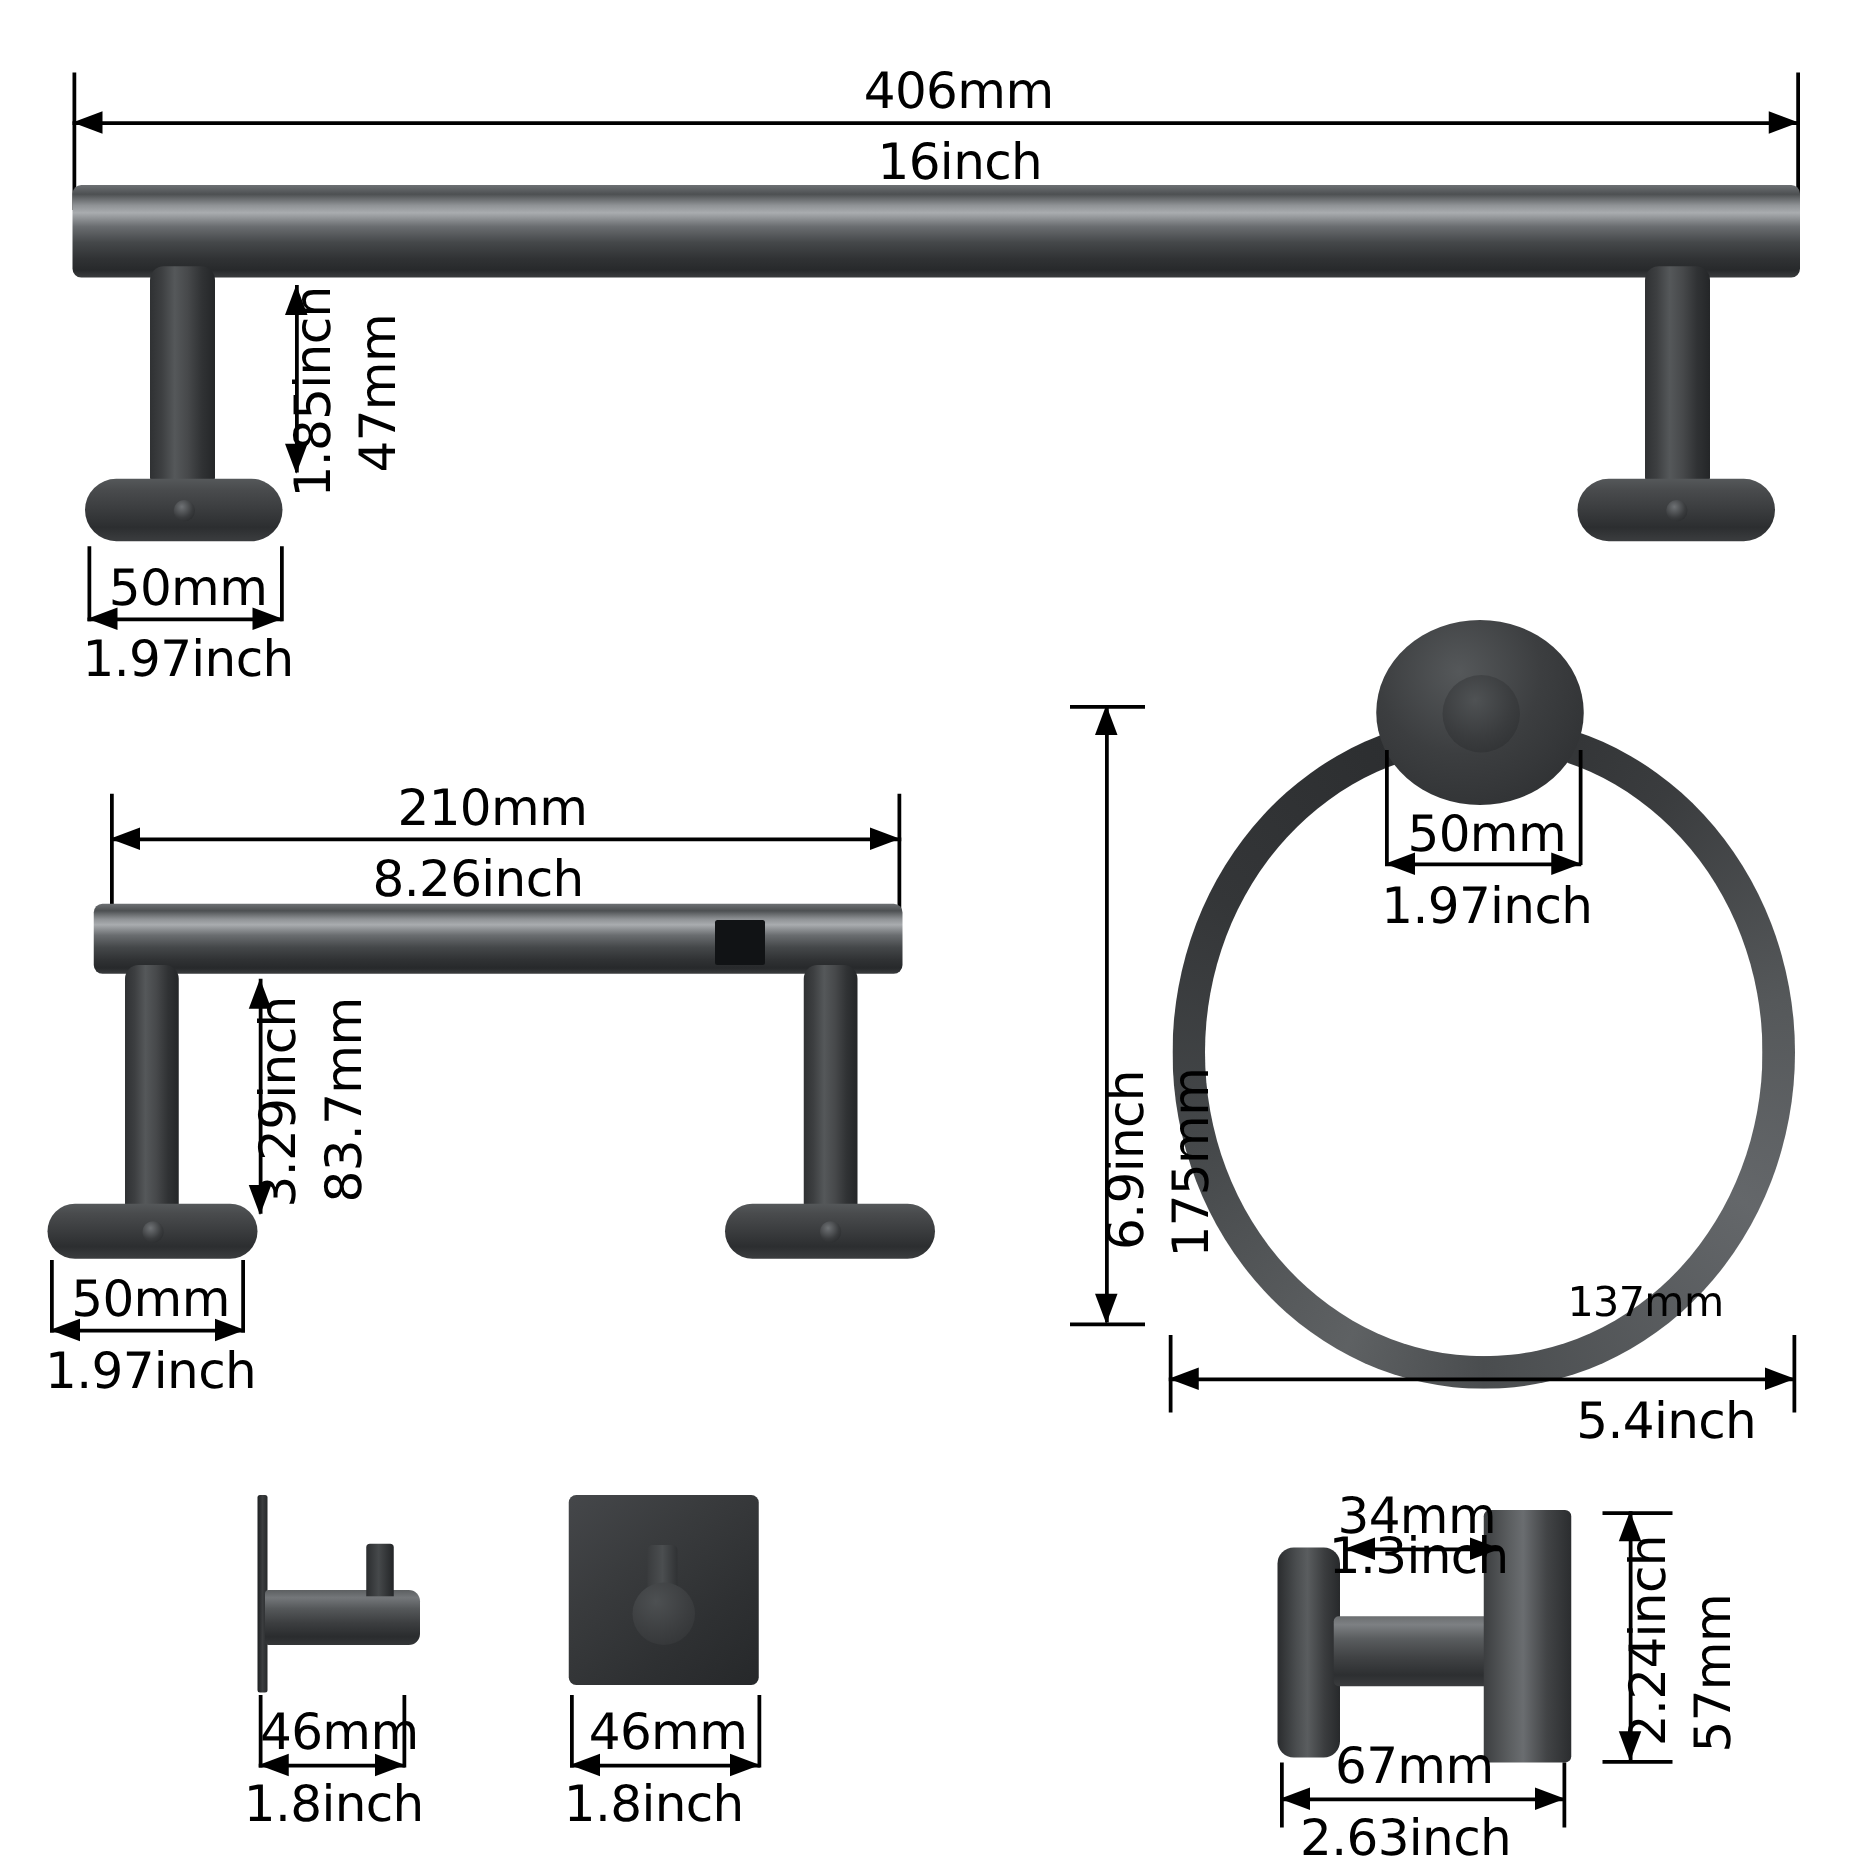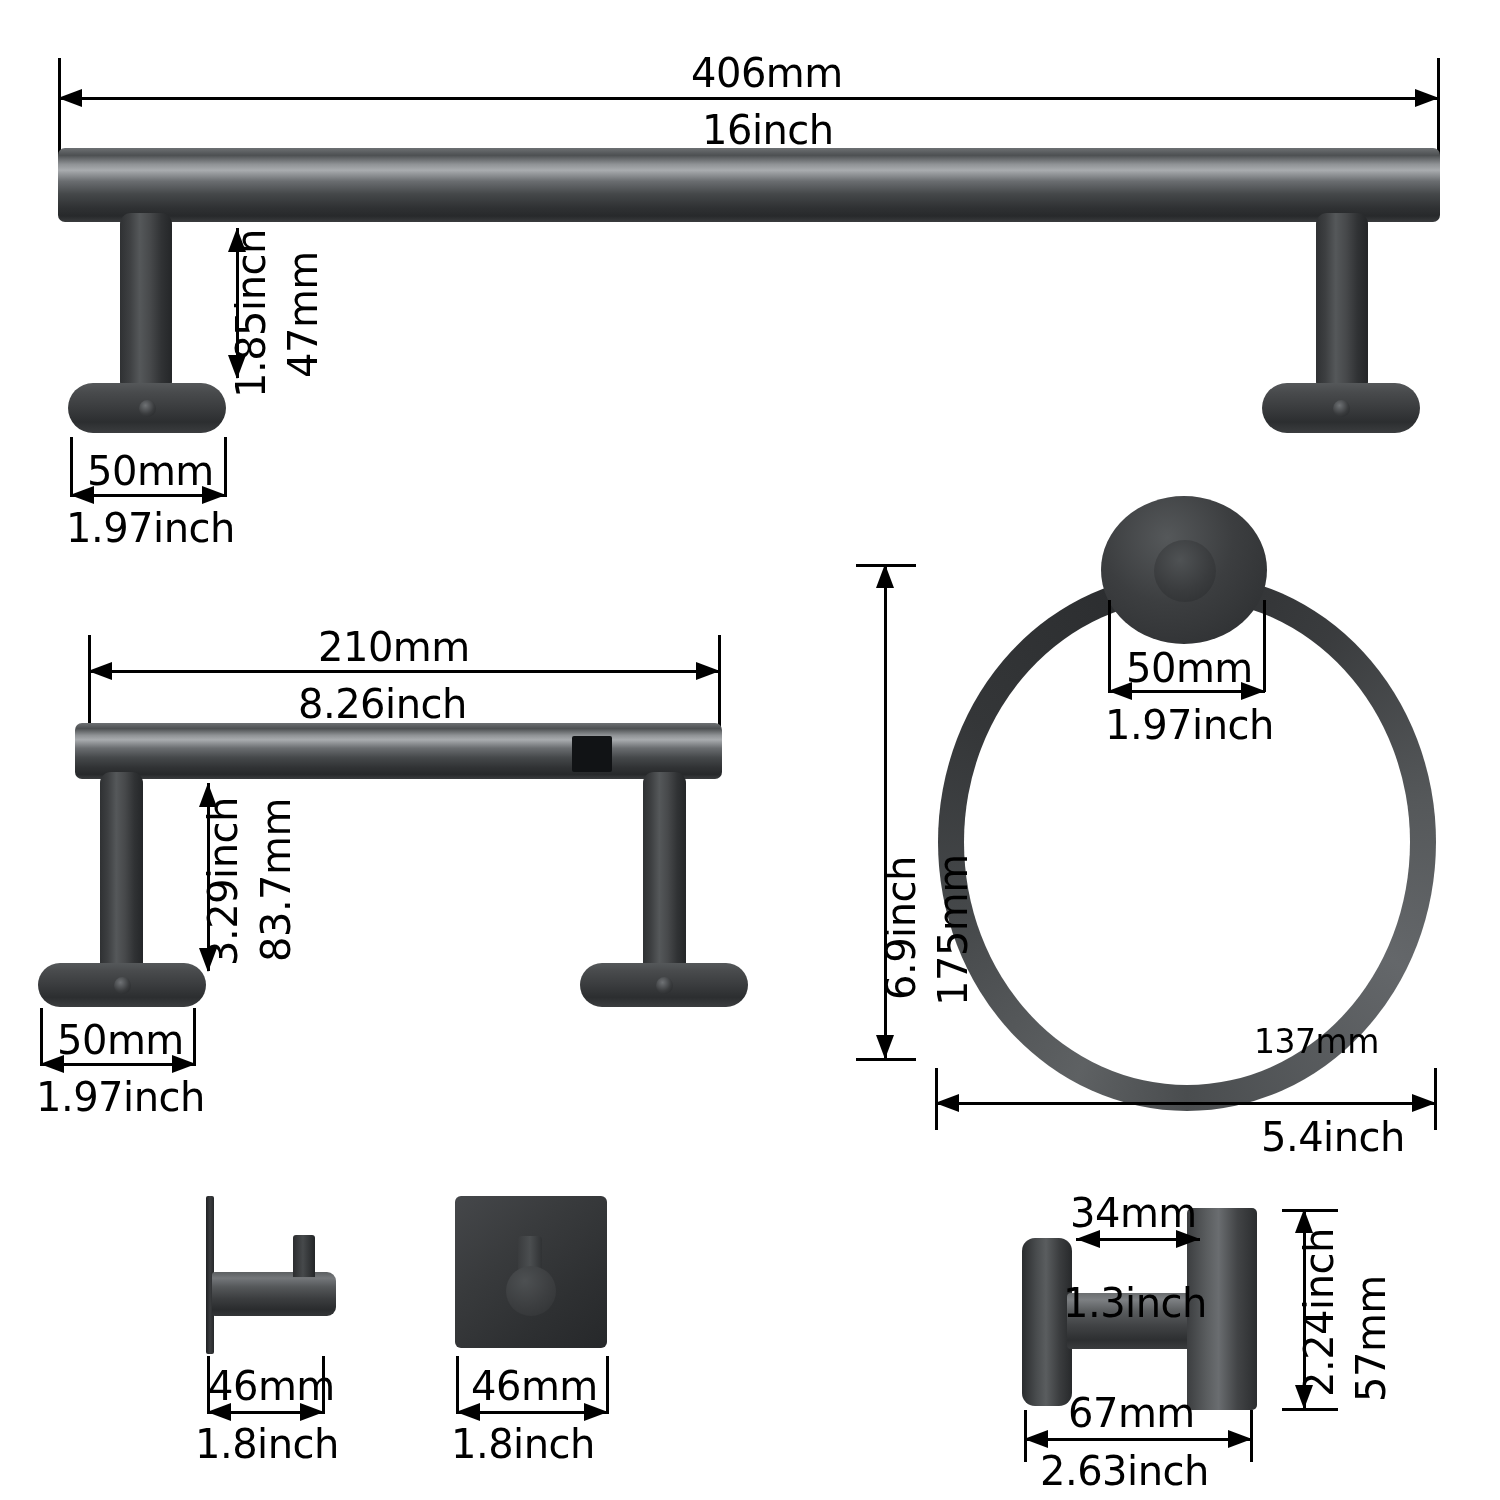--- a/index.html
+++ b/index.html
@@ -300,21 +300,21 @@
 
   <div>
     <div class="robe-disc" style="left:1022px; top:1238px; width:50px; height:168px;"></div>
     <div class="robe-arm" style="left:1067px; top:1293px; width:135px; height:56px;"></div>
     <div class="robe-bar" style="left:1187px; top:1208px; width:70px; height:202px;"></div>
 
     <div class="hline" style="left:1076px; top:1238px; width:124px;"></div>
     <div class="arrow arr-left" style="left:1076px; top:1230px;"></div>
     <div class="arrow arr-right" style="left:1176px; top:1230px;"></div>
     <div class="dimtext" style="left:1070px; top:1190px; font-size:40px;">34mm</div>
-    <div class="dimtext" style="left:1063px; top:1280px; font-size:40px;">1.3inch</div>
+    <div class="dimtext" style="left:1063px; top:1222px; font-size:40px;">1.3inch</div>
 
     <div class="tick-h" style="left:1282px; top:1209px; width:56px;"></div>
     <div class="tick-h" style="left:1282px; top:1408px; width:56px;"></div>
     <div class="vline" style="left:1303px; top:1209px; height:200px;"></div>
     <div class="arrow arr-up" style="left:1295px; top:1209px;"></div>
     <div class="arrow arr-down" style="left:1295px; top:1385px;"></div>
     <div class="dimtext vtext" style="left:1348px; top:1402px; font-size:40px;">57mm</div>
     <div class="dimtext vtext" style="left:1296px; top:1397px; font-size:40px;">2.24inch</div>
 
     <div class="tick-v" style="left:1024px; top:1410px; height:52px;"></div>

